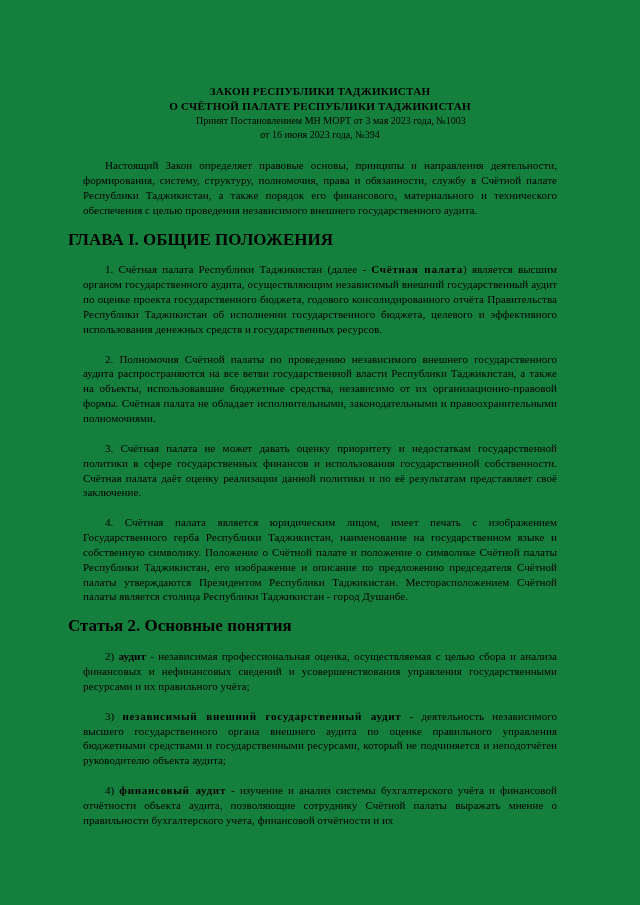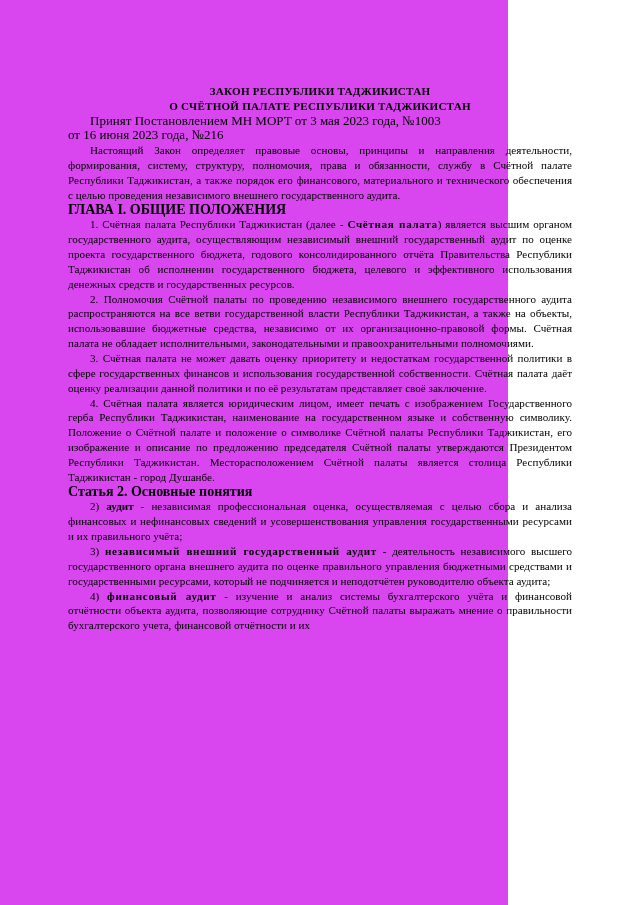--- a/index.html
+++ b/index.html
@@ -8,65 +8,65 @@
     background: #ffffff;
   }
   body {
     width: 640px;
     height: 905px;
     font-family: "Liberation Serif", "DejaVu Serif", serif;
     color: #000000;
     overflow: hidden;
   }
   .page {
-    width: 508px;
+    width: 640px;
     height: 905px;
     position: relative;
-    background: #d946ef;
+    background: #15803d;
     box-sizing: border-box;
   }
   .doc-body {
     position: absolute;
     left: 68px;
     top: 84px;
     width: 504px;
   }
   .title-line {
     text-align: center;
     font-weight: bold;
     font-size: 11.1px;
     line-height: 14.8px;
     letter-spacing: 0.02em;
     white-space: nowrap;
   }
   .meta-line {
-    text-align: left;
-    font-size: 13px;
+    text-align: center;
+    font-size: 10px;
     line-height: 14.8px;
     padding-left: 22px;
     white-space: nowrap;
   }
   .meta-line.noindent {
     padding-left: 0;
   }
   p.para {
-    margin: 0;
+    margin: 15px;
     font-size: 11.1px;
     line-height: 14.85px;
     text-align: justify;
     text-indent: 22px;
     text-justify: inter-word;
     hyphens: none;
   }
   p.para.last-full {
     text-align-last: left;
   }
   .heading {
     margin: 0;
-    font-size: 14px;
+    font-size: 17px;
     line-height: 14.85px;
     font-weight: bold;
     text-align: left;
     text-indent: 0;
   }
   b, .b {
     font-weight: bold;
   }
   .sp {
     letter-spacing: 0.06em;
@@ -75,21 +75,21 @@
 </head>
 <body>
 
 <div class="page">
   <div class="doc-body">
 
     <div class="title-line">ЗАКОН РЕСПУБЛИКИ ТАДЖИКИСТАН</div>
     <div class="title-line">О СЧЁТНОЙ ПАЛАТЕ РЕСПУБЛИКИ ТАДЖИКИСТАН</div>
 
     <div class="meta-line">Принят Постановлением МН МОРТ от 3 мая 2023 года, №1003</div>
-    <div class="meta-line noindent">от 16 июня 2023 года, №216</div>
+    <div class="meta-line noindent">от 16 июня 2023 года, №394</div>
 
     <p class="para last-full">Настоящий Закон определяет правовые основы, принципы и направления деятельности, формирования, систему, структуру, полномочия, права и обязанности, службу в Счётной палате Республики Таджикистан, а также порядок его финансового, материального и технического обеспечения с целью проведения независимого внешнего государственного аудита.</p>
 
     <p class="heading">ГЛАВА I. ОБЩИЕ ПОЛОЖЕНИЯ</p>
 
 
     <p class="para last-full"><span>1. Счётная палата Республики Таджикистан (далее - </span><b class="sp">Счётная палата</b><span>) является высшим органом государственного аудита, осуществляющим независимый внешний государственный аудит по оценке проекта государственного бюджета, годового консолидированного отчёта Правительства Республики Таджикистан об исполнении государственного бюджета, целевого и эффективного использования денежных средств и государственных ресурсов.</span></p>
 
     <p class="para last-full">2. Полномочия Счётной палаты по проведению независимого внешнего государственного аудита распространяются на все ветви государственной власти Республики Таджикистан, а также на объекты, использовавшие бюджетные средства, независимо от их организационно-правовой формы. Счётная палата не обладает исполнительными, законодательными и правоохранительными полномочиями.</p>
 

